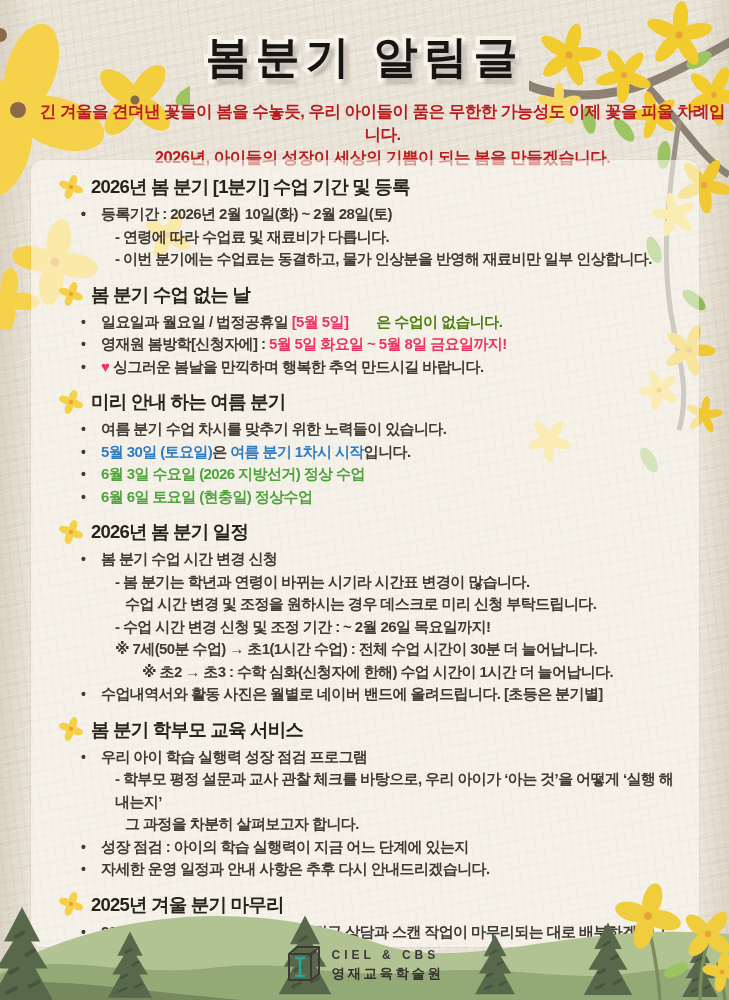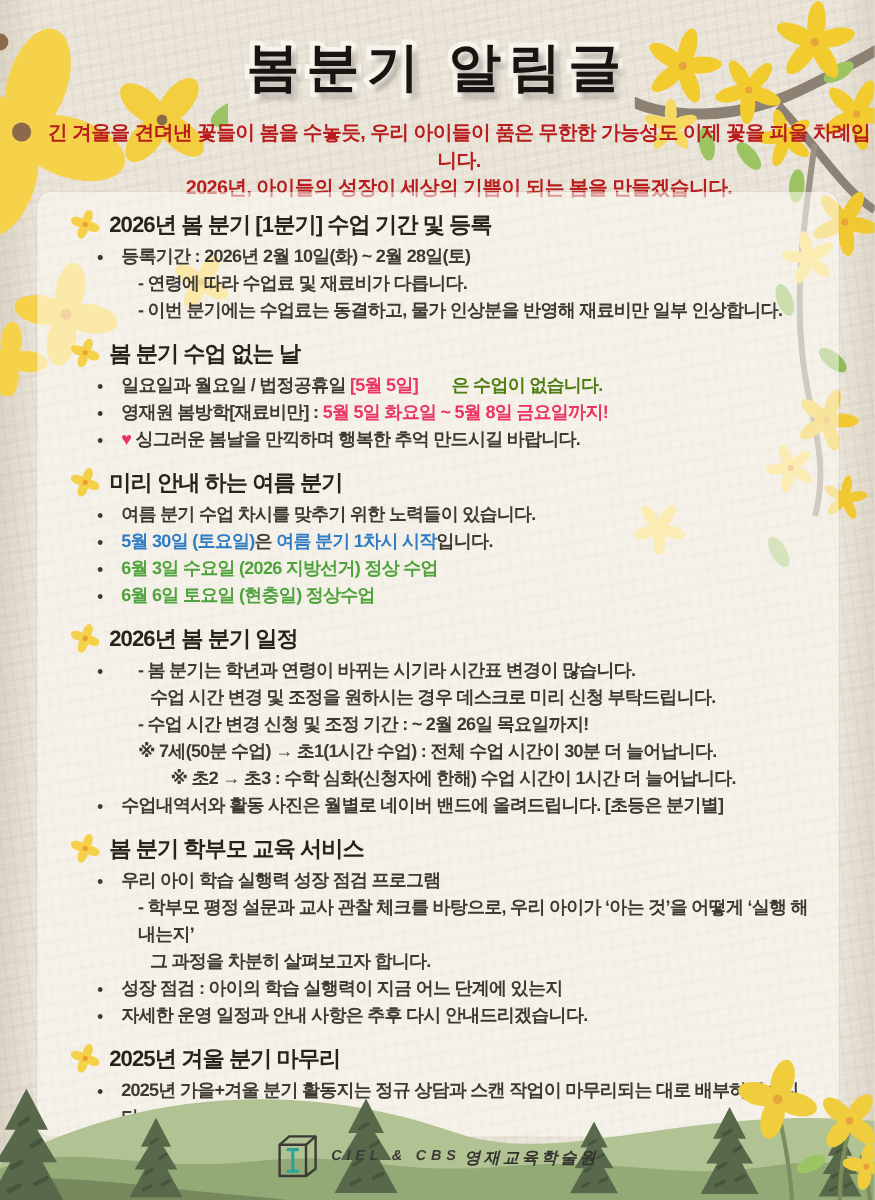--- a/index.html
+++ b/index.html
@@ -56,21 +56,21 @@
   .item.lvl2{padding-left:56px;}
   .item.lvl3{padding-left:66px;}
   .item .bullet{position:absolute;left:22px;top:0;font-size:14px;}
 
   .scenery{position:absolute;left:0;bottom:0;width:729px;height:118px;z-index:6;pointer-events:none;}
 
   .footer-logo{
     position:absolute;left:0;bottom:14px;width:729px;z-index:7;
     display:flex;align-items:center;justify-content:center;gap:10px;
   }
-  .logo-text{display:flex;gap:3px;font-style:italic;}
+  .logo-text{display:flex;flex-direction:column;gap:3px;}
   .logo-line1{font-size:12px;font-weight:bold;letter-spacing:4px;color:#3d3b38;}
   .logo-line2{font-size:13.5px;font-weight:bold;letter-spacing:2.5px;color:#33312e;}
 </style>
 </head>
 <body style="background: rgb(234, 228, 216);">
 
 <div class="paper-texture"></div>
 <div class="paper-edges"></div>
 
 <svg class="deco deco-topleft" width="190" height="330" viewBox="0 0 190 330">
@@ -184,21 +184,21 @@
               <ellipse cx="0" cy="-10" rx="6.5" ry="11"></ellipse>
               <ellipse cx="10" cy="0" rx="11" ry="6.5"></ellipse>
               <ellipse cx="0" cy="10" rx="6.5" ry="11"></ellipse>
               <ellipse cx="-10" cy="0" rx="11" ry="6.5"></ellipse>
             </g>
             <circle r="3.6" fill="#ef9f2e"></circle>
           </svg>
           <span class="section-title" style="color: rgb(38, 35, 29);">봄 분기 수업 없는 날</span>
         </div>
         <div class="item lvl1"><span class="bullet" style="color: rgb(62, 58, 51);">•</span><span style="color: rgb(62, 58, 51);">일요일과 월요일 / 법정공휴일 </span><span style="color: rgb(237, 51, 96);">[5월 5일]</span><span style="color: #4d7c0f; margin-left: 28px;">은 수업이 없습니다.</span></div>
-        <div class="item lvl1"><span class="bullet" style="color: rgb(62, 58, 51);">•</span><span style="color: rgb(62, 58, 51);">영재원 봄방학[재료비만] : </span><span style="color: rgb(237, 51, 96);">5월 5일 화요일 ~ 5월 8일 금요일까지!</span></div>
+        <div class="item lvl1"><span class="bullet" style="color: rgb(62, 58, 51);">•</span><span style="color: rgb(62, 58, 51);">영재원 봄방학[신청자에] : </span><span style="color: rgb(237, 51, 96);">5월 5일 화요일 ~ 5월 8일 금요일까지!</span></div>
         <div class="item lvl1"><span class="bullet" style="color: rgb(62, 58, 51);">•</span><span style="color: rgb(237, 51, 96);">♥ </span><span style="color: rgb(62, 58, 51);">싱그러운 봄날을 만끽하며 행복한 추억 만드시길 바랍니다.</span></div>
       </div>
       <div class="section">
         <div class="section-header">
           <svg viewBox="-20 -20 40 40" class="section-flower">
             <g fill="#f5d149" transform="rotate(20)">
               <ellipse cx="0" cy="-10" rx="6.5" ry="11"></ellipse>
               <ellipse cx="10" cy="0" rx="11" ry="6.5"></ellipse>
               <ellipse cx="0" cy="10" rx="6.5" ry="11"></ellipse>
               <ellipse cx="-10" cy="0" rx="11" ry="6.5"></ellipse>
@@ -218,21 +218,21 @@
             <g fill="#f5d149" transform="rotate(20)">
               <ellipse cx="0" cy="-10" rx="6.5" ry="11"></ellipse>
               <ellipse cx="10" cy="0" rx="11" ry="6.5"></ellipse>
               <ellipse cx="0" cy="10" rx="6.5" ry="11"></ellipse>
               <ellipse cx="-10" cy="0" rx="11" ry="6.5"></ellipse>
             </g>
             <circle r="3.6" fill="#ef9f2e"></circle>
           </svg>
           <span class="section-title" style="color: rgb(38, 35, 29);">2026년 봄 분기 일정</span>
         </div>
-        <div class="item lvl1"><span class="bullet" style="color: rgb(62, 58, 51);">•</span></div>
+        <div class="item lvl1"><span class="bullet" style="color: rgb(62, 58, 51);">•</span><span style="color: rgb(62, 58, 51);">봄 분기 수업 시간 변경 신청</span></div>
         <div class="item lvl2"><span style="color: rgb(62, 58, 51);">- 봄 분기는 학년과 연령이 바뀌는 시기라 시간표 변경이 많습니다.</span></div>
         <div class="item lvl3"><span style="color: rgb(62, 58, 51);">수업 시간 변경 및 조정을 원하시는 경우 데스크로 미리 신청 부탁드립니다.</span></div>
         <div class="item lvl2"><span style="color: rgb(62, 58, 51);">- 수업 시간 변경 신청 및 조정 기간 : ~ 2월 26일 목요일까지!</span></div>
         <div class="item lvl2"><span style="color: rgb(62, 58, 51);">※ 7세(50분 수업) → 초1(1시간 수업) : 전체 수업 시간이 30분 더 늘어납니다.</span></div>
         <div class="item lvl2"><span style="color: rgb(62, 58, 51); margin-left: 27px;">※ 초2 → 초3 : 수학 심화(신청자에 한해) 수업 시간이 1시간 더 늘어납니다.</span></div>
         <div class="item lvl1"><span class="bullet" style="color: rgb(62, 58, 51);">•</span><span style="color: rgb(62, 58, 51);">수업내역서와 활동 사진은 월별로 네이버 밴드에 올려드립니다. [초등은 분기별]</span></div>
       </div>
       <div class="section">
         <div class="section-header">
           <svg viewBox="-20 -20 40 40" class="section-flower">

